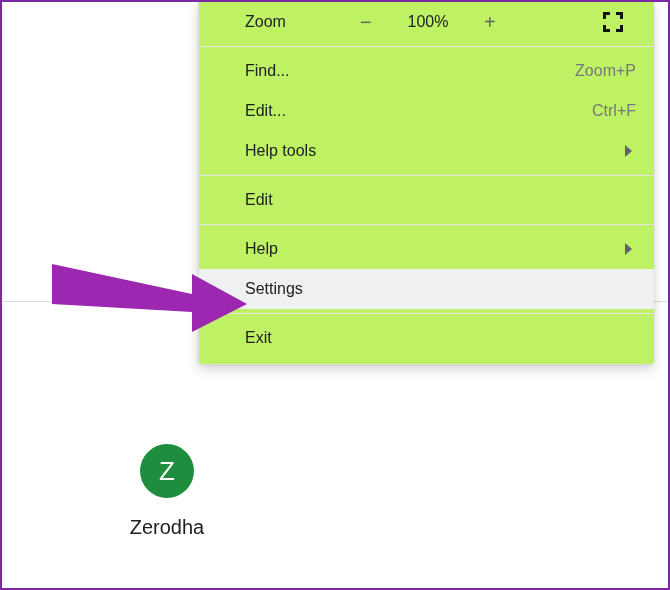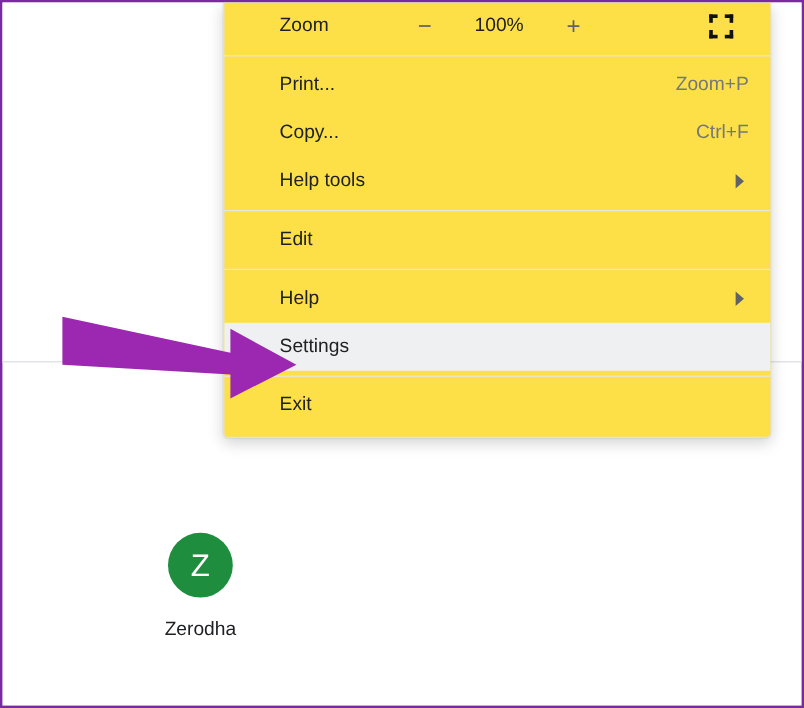--- a/index.html
+++ b/index.html
@@ -12,23 +12,23 @@
     overflow: hidden;
   }
   .top-bg {
     position: absolute; left: 0; top: 0; right: 0; height: 300px;
     border-bottom: 1px solid #dadce0;
     background: #fff;
   }
   .menu {
     position: absolute;
     top: 0;
-    left: 184px;
+    left: 196px;
     width: 456px;
-    background: #fde047;
+    background: #bef264;
     border: 1px solid #e1e1e1;
     border-top: none;
     border-right: none;
     box-shadow: 0 4px 12px rgba(0,0,0,0.18), 0 0 0 1px rgba(0,0,0,0.04);
     border-radius: 0 0 4px 4px;
     font-size: 16px;
     color: #202124;
   }
   .sep { height: 1px; background: #e6e6e6; margin: 4px 0; }
   .row {
@@ -84,21 +84,21 @@
     width: 120px;
     text-align: center;
   }
   .avatar {
     width: 54px; height: 54px; border-radius: 50%;
     background: #1e8e3e;
     color: #fff; font-size: 26px; font-weight: 500;
     display: flex; align-items: center; justify-content: center;
     margin: 0 auto 18px auto;
   }
-  .sc-label { font-size: 16px; color: #202124; }
+  .sc-label { font-size: 20px; color: #202124; }
 </style>
 </head>
 <body>
 
 <div class="frame">
   <div class="top-bg"></div>
 
   <div class="menu">
 
     <div class="row zoom-row">
@@ -114,28 +114,28 @@
             <span class="tr"></span>
             <span class="bl"></span>
             <span class="br"></span>
         </div>
       </div>
     </div>
 
     <div class="sep"></div>
 
     <div class="row">
-      <span class="label">Print...</span>
+      <span class="label">Find...</span>
       <span class="spacer"></span>
       <span class="shortcut">Zoom+P</span>
     </div>
 
 
     <div class="row">
-      <span class="label">Copy...</span>
+      <span class="label">Edit...</span>
       <span class="spacer"></span>
       <span class="shortcut">Ctrl+F</span>
     </div>
 
     <div class="row">
       <span class="label">Help tools</span>
       <span class="spacer"></span>
       <span class="chev"></span>
     </div>
 

